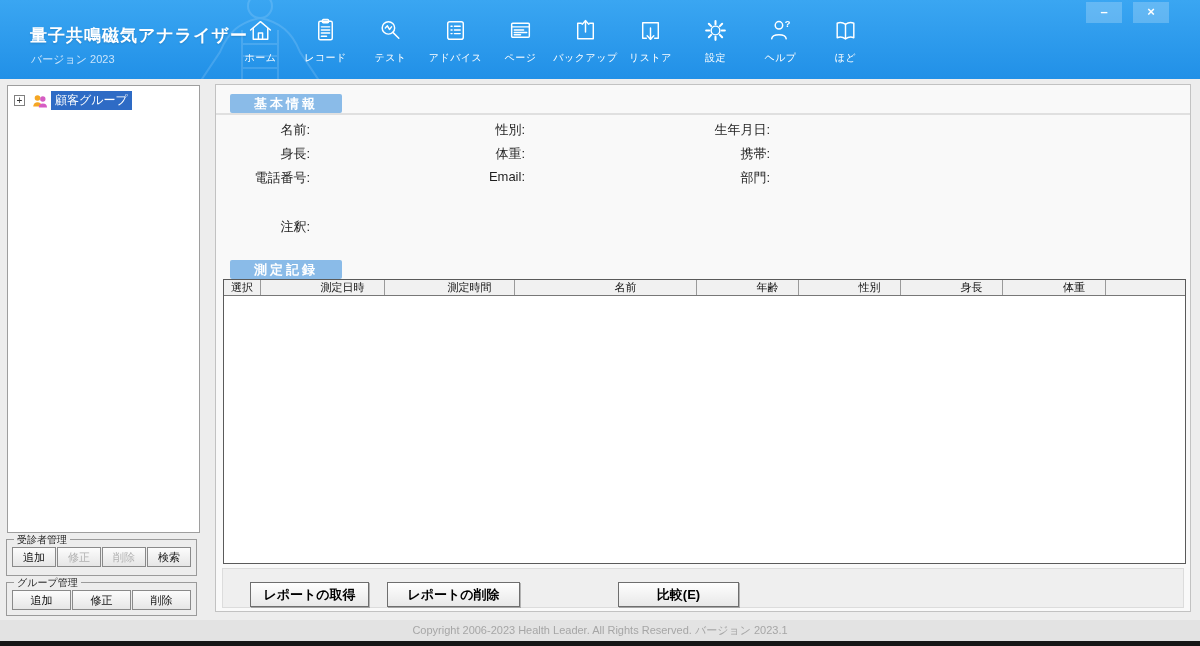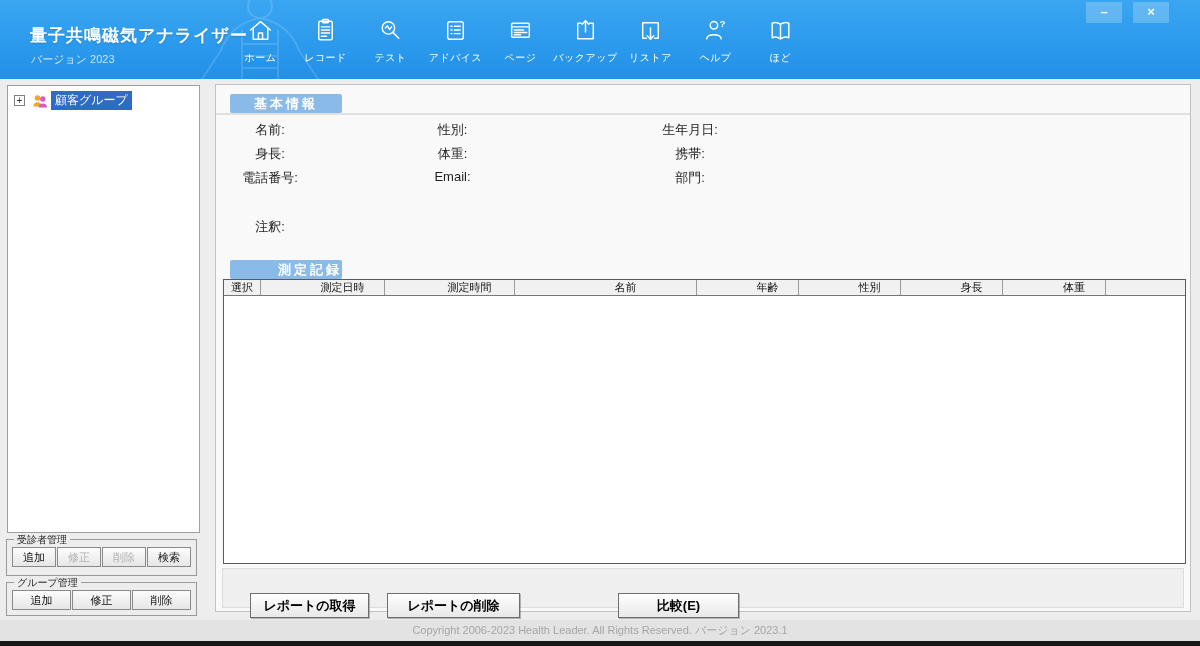--- a/index.html
+++ b/index.html
@@ -38,37 +38,37 @@
   .gbtn { flex:1; height:20px; font-size:11px; font-family:inherit; color:#111;
           background:linear-gradient(180deg,#FCFCFC,#E6E6E6); border:1px solid #8A8A8A; cursor:pointer; }
   .gbtn.disabled { color:#B1B1B1; }
 
   
   .main-panel { position:absolute; left:215px; top:84px; width:976px; height:528px; background:#F9F9F9; border:1px solid #C2C2C2; }
   .section-tab { position:absolute; left:14px; width:112px; height:19px; background:#8ABBE8; color:#FFFFFF;
                  font-size:13px; font-weight:bold; text-align:center; line-height:19px; letter-spacing:3px; border-radius:2px; }
   .tab-basic { top:9px; }
   .tab-underline { position:absolute; left:0; right:0; top:28px; border-bottom:2px solid #E0E0E0; }
-  .tab-records { top:175px;text-align:right; }
+  .tab-records { top:175px; }
 
   .frow { position:absolute; left:14px; height:16px; font-size:13px; color:#1F1F1F; width:940px; }
-  .fc { position:absolute; text-align:center; white-space:nowrap; }
+  .fc { position:absolute; text-align:right; white-space:nowrap; }
   .fc1 { left:0px;  width:80px; }
   .fc2 { left:150px; width:145px; }
   .fc3 { left:380px; width:160px; }
   .frow1 { top:36px; } .frow2 { top:60px; } .frow3 { top:84px; } .frow4 { top:108px; } .frow5 { top:133px; }
 
   .rec-table { position:absolute; left:7px; top:194px; width:963px; height:285px; background:#FFFFFF; border:1px solid #5A5A5A; }
   .thead { display:flex; height:16px; background:#F1F1F1; border-bottom:1px solid #777;gap:40px; }
   .th { border-right:1px solid #9A9A9A; font-size:11px; color:#111; text-align:center; line-height:15px; white-space:nowrap; overflow:hidden; }
   .th-fill { flex:1; border-right:none; }
   .tbody { position:absolute; left:0; right:0; top:16px; bottom:0; background:#FFFFFF; }
 
   .btn-band { position:absolute; left:6px; right:6px; top:483px; height:40px; background:#EFEFEF; border:1px solid #DCDCDC; }
-  .abtn { position:absolute; top:24px; height:25px; font-family:inherit; font-size:13px; font-weight:bold; color:#000;
+  .abtn { position:absolute; top:13px; height:25px; font-family:inherit; font-size:13px; font-weight:bold; color:#000;
           background:linear-gradient(180deg,#FEFEFE,#E8E8E8); border:1px solid #6E6E6E; box-shadow:1px 1px 0 rgba(0,0,0,.25); cursor:pointer; }
   .abtn-get { left:27px;  width:119px; }
   .abtn-del { left:164px; width:133px; }
   .abtn-cmp { left:355px; width:121px;margin-left:40px; }
 
   
   .footer { position:absolute; left:0; top:620px; width:1200px; height:21px; background:#E3E3E3;
             text-align:center; font-size:11px; color:#A6A6A6; line-height:21px; }
   .bottom-strip { position:absolute; left:0; top:641px; width:1200px; height:5px; background:#161616; }
 </style>
@@ -133,20 +133,29 @@
         </svg>
         <span class="nav-label">バックアップ</span>
       </div>
       <div class="nav-item">
         <svg viewBox="0 0 26 26" fill="none" stroke="#FFF" stroke-width="1.4" stroke-linecap="round" stroke-linejoin="round">
           <path d="M9 20.5 H5.5 V5.5 H20.5 V20.5 H17"></path>
             <path d="M13 10.5 V21.5"></path>
             <path d="M9.8 18 L13 21.5 L16.2 18"></path>
         </svg>
         <span class="nav-label">リストア</span>
+      </div>
+      <div class="nav-item">
+        <svg viewBox="0 0 26 26" fill="none" stroke="#FFF" stroke-width="1.4" stroke-linecap="round">
+          <circle cx="13" cy="13" r="4.2"></circle>
+          <g stroke-width="2">
+            <path d="M19 13 H22 M17.2 17.2 L19.4 19.4 M13 19 V22 M8.8 17.2 L6.6 19.4 M7 13 H4 M8.8 8.8 L6.6 6.6 M13 7 V4 M17.2 8.8 L19.4 6.6"></path>
+          </g>
+        </svg>
+        <span class="nav-label">設定</span>
       </div>
       <div class="nav-item">
         <svg viewBox="0 0 26 26" fill="none" stroke="#FFF" stroke-width="1.4" stroke-linecap="round" stroke-linejoin="round">
           <circle cx="11.5" cy="8" r="3.6"></circle>
             <path d="M4.5 21 C5 15.8 18 15.8 18.5 21"></path>
           <text x="17" y="10" font-size="9" fill="#FFF" stroke="none" font-weight="bold">?</text>
         </svg>
         <span class="nav-label">ヘルプ</span>
       </div>
       <div class="nav-item">

